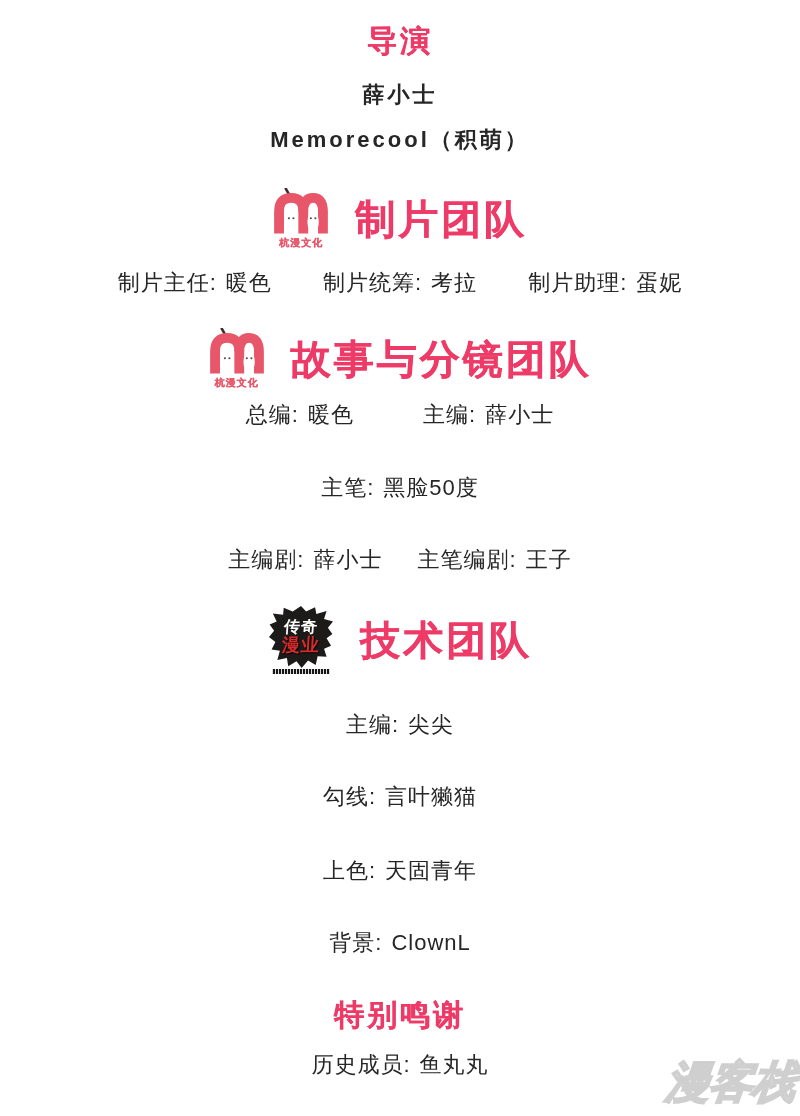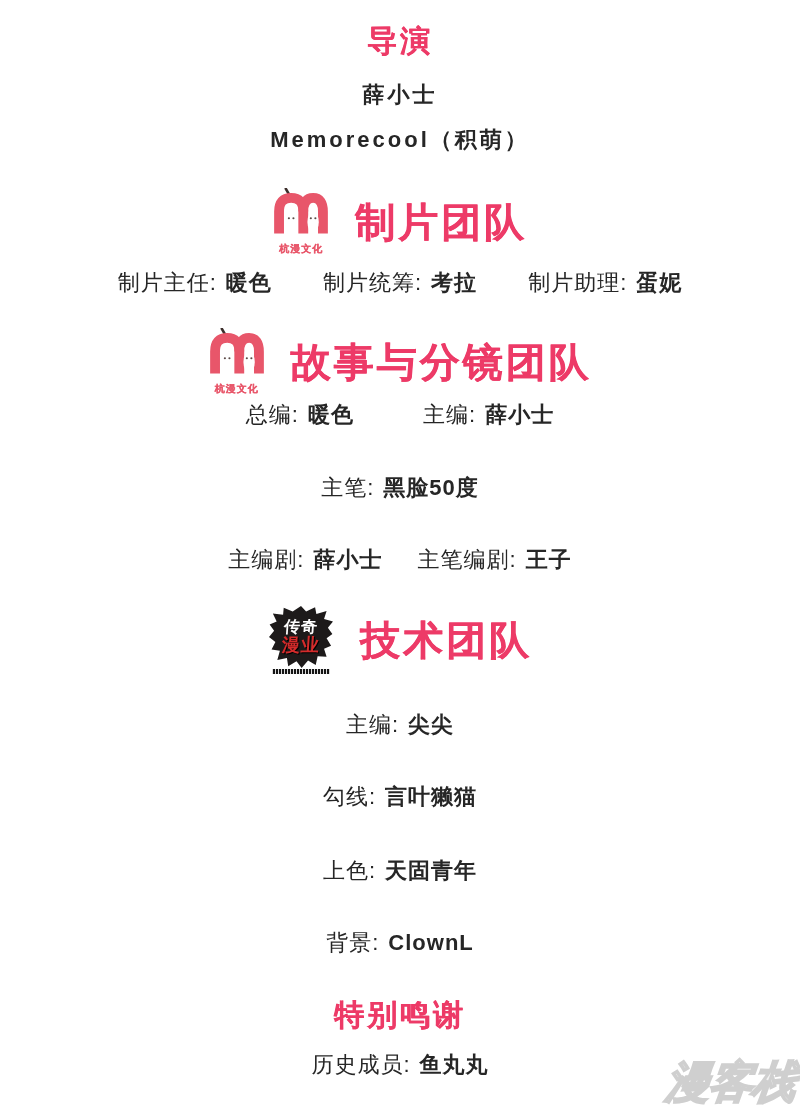--- a/index.html
+++ b/index.html
@@ -26,21 +26,21 @@
     color: #ED3A67;
     font-weight: 800;
     letter-spacing: 3px;
     text-shadow: 0.6px 0 0 #ED3A67;
   }
   .h-small { font-size: 30px; }
   .h-big   { font-size: 40px; }
   .name { font-weight: 700; letter-spacing: 3px; }
   .pair { display: inline-block; white-space: nowrap; }
   .lbl { font-weight: 400; margin-right: 9px; }
-  .val { font-weight: 700; }
+  .val { font-weight: 400; }
   .gap-md { margin-left: 44px; }
   .gap-lg { margin-left: 62px; }
   .gap-sm { margin-left: 28px; }
 
   .section-head {
     position: absolute;
     left: 0;
     width: 100%;
     display: flex;
     align-items: center;
@@ -48,21 +48,21 @@
     gap: 26px;
   }
 
   
   .hm-logo { display: flex; flex-direction: column; align-items: center; }
   .hm-logo-text {
     font-size: 10px;
     font-weight: 700;
     color: #E8566A;
     letter-spacing: 1px;
-    margin-top: 7px;
+    margin-top: 1px;
     text-shadow: 0.4px 0 0 #E8566A;
   }
 
   
   .legend-logo { display: flex; flex-direction: column; align-items: center; width: 66px; }
   .legend-burst {
     width: 64px; height: 62px;
     background: #1d1a1a;
     clip-path: polygon(50% 0%, 58% 9%, 72% 2%, 74% 13%, 90% 8%, 86% 21%, 100% 25%,
       92% 35%, 99% 45%, 90% 52%, 97% 64%, 86% 69%, 90% 82%, 76% 81%, 73% 95%,

